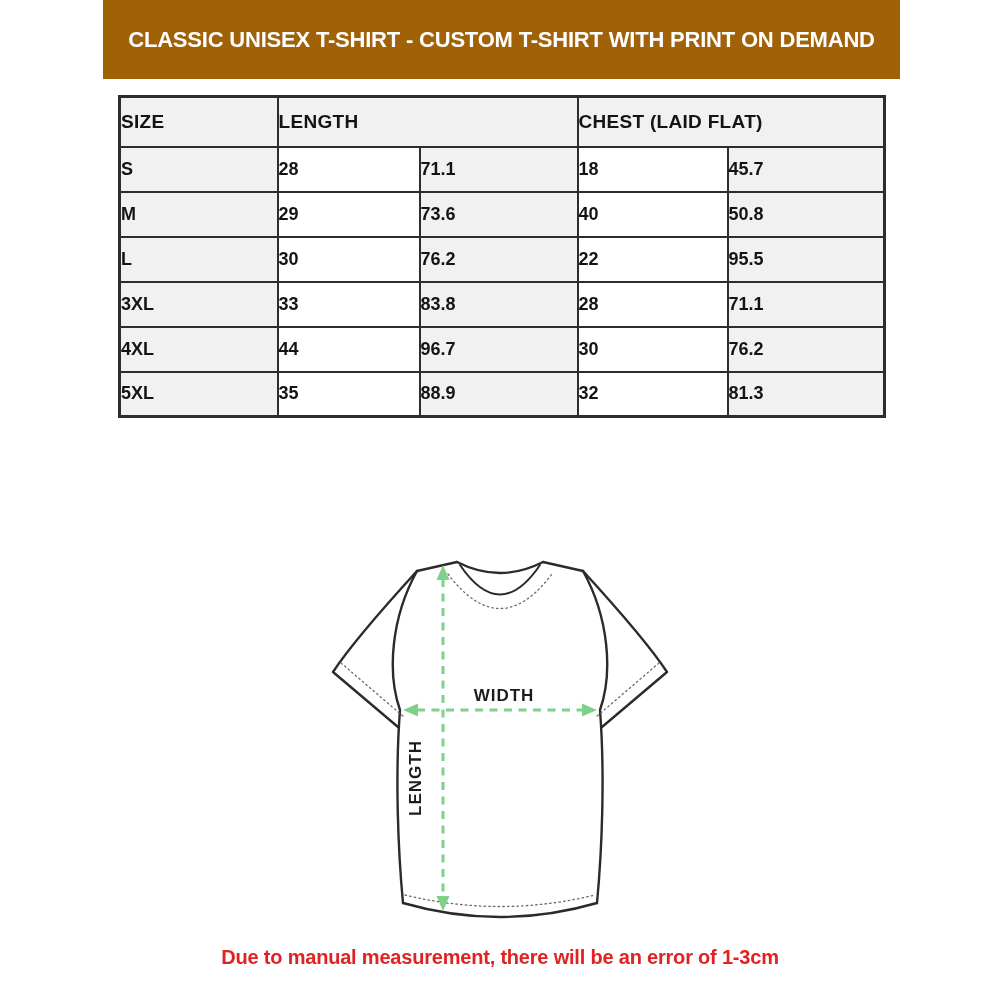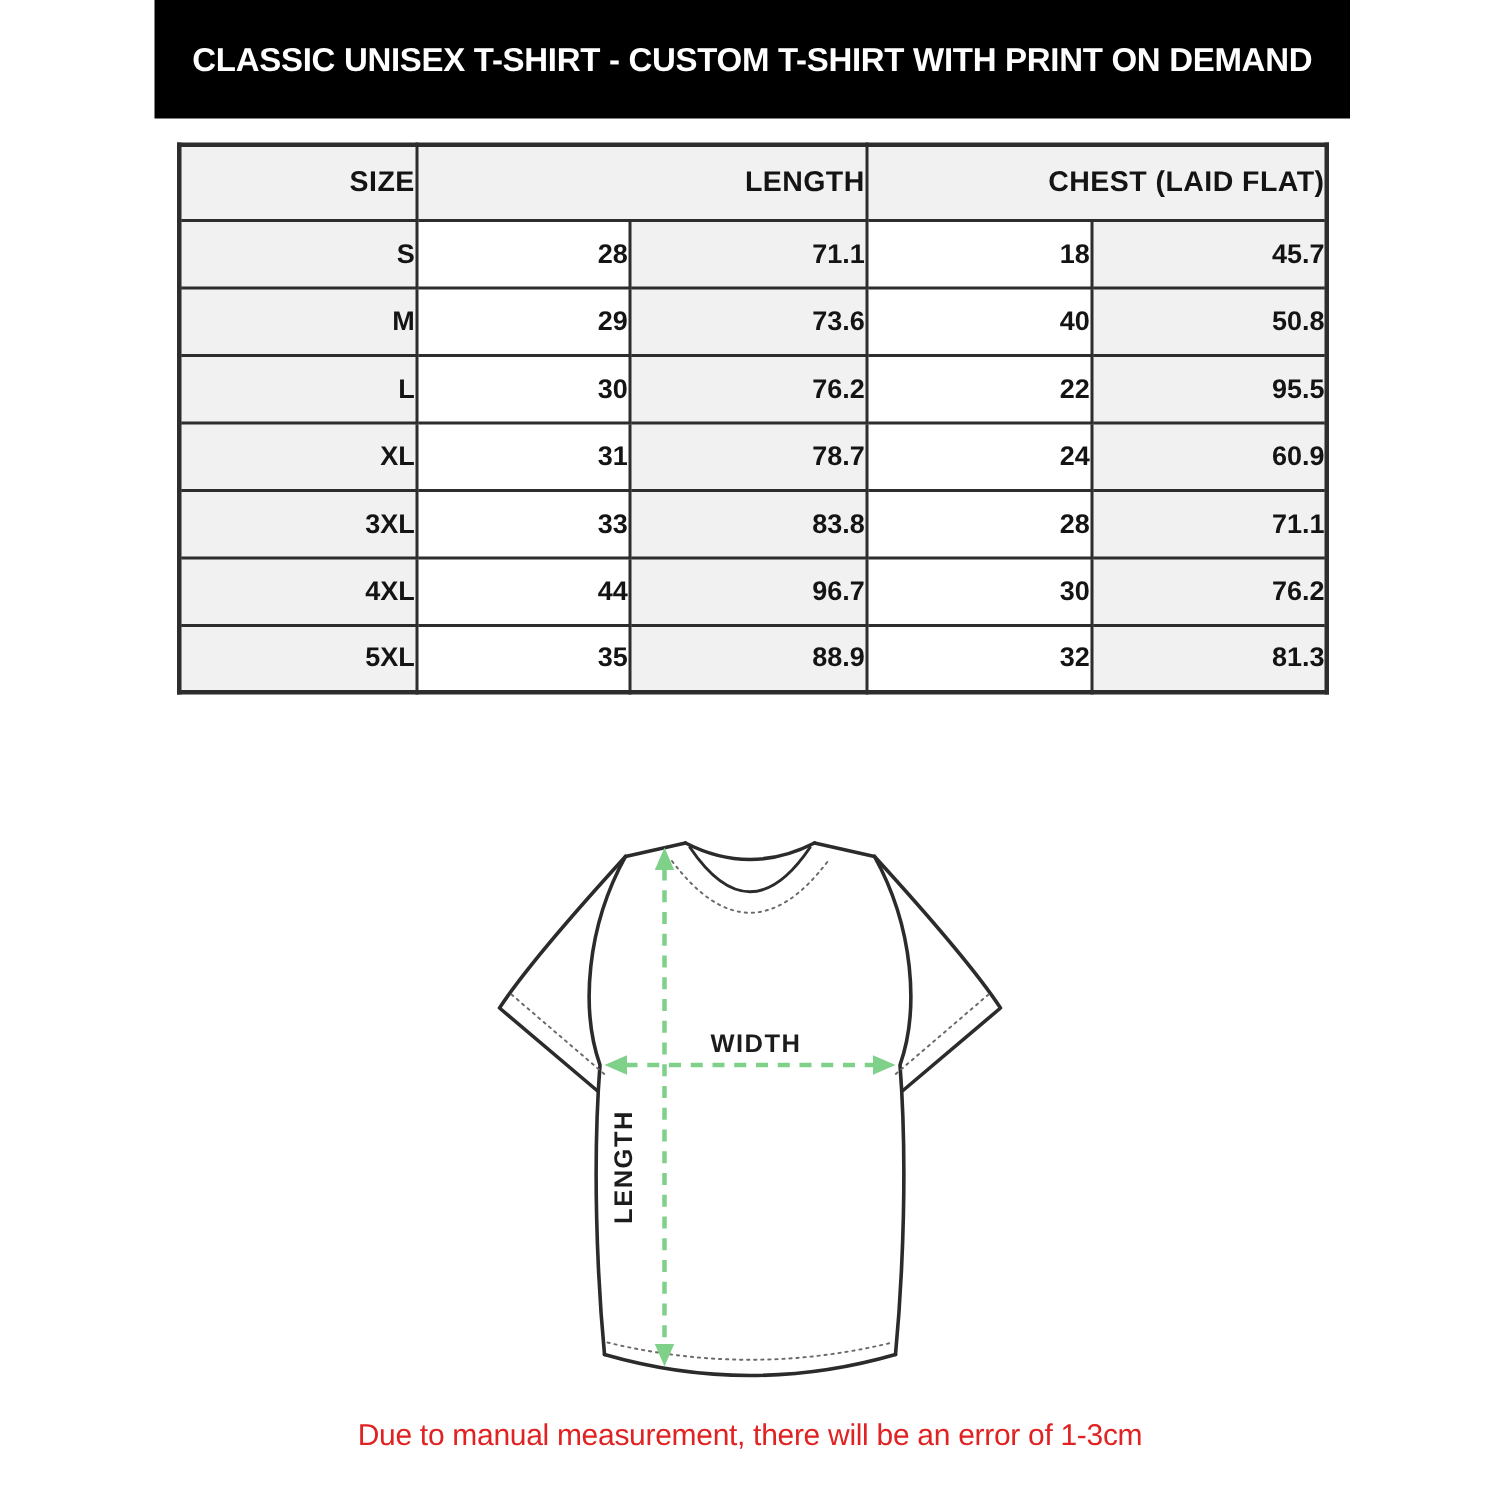--- a/index.html
+++ b/index.html
@@ -19,48 +19,48 @@
     white-space:nowrap;
   }
 
   
   .size-table {
     position:absolute; left:118px; top:95px; width:765px;
     border-collapse:collapse; table-layout:fixed;
     border:3px solid #2d2d2d;
   }
   .size-table th, .size-table td {
-    border:2px solid #2d2d2d; text-align:right; vertical-align:middle;
+    border:2px solid #2d2d2d; text-align:left; vertical-align:middle;
     font-weight:bold; color:#141414; padding:0;
   }
   .size-table thead tr { height:50px; }
   .size-table tbody tr { height:45px; }
   .size-table th { font-size:19px; background:#f1f1f1; letter-spacing:0.3px; }
   .size-table td { font-size:18px; background:#ffffff; }
   .size-table td:nth-child(odd) { background:#f1f1f1; }
 
   
   .diagram-svg { position:absolute; left:300px; top:550px; }
   .svg-label {
     font-family:"Liberation Sans", sans-serif; font-weight:bold;
     font-size:17px; letter-spacing:1px; fill:#1c1c1c;
   }
 
   
   .footer-note {
     position:absolute; left:0; top:946px; width:1000px; text-align:center;
-    font-weight:normal; font-size:20px; letter-spacing:-0.2px;
+    font-weight:bold; font-size:20px; letter-spacing:-0.2px;
   }
 </style>
 </head>
 <body>
 
 <div class="canvas">
 
-  <div class="banner" style="background-color: #000000;">
+  <div class="banner" style="background-color: #a16207;">
     <span class="banner-title">CLASSIC UNISEX T-SHIRT - CUSTOM T-SHIRT WITH PRINT ON DEMAND</span>
   </div>
 
   <table class="size-table">
     <colgroup>
       <col style="width:158px">
         <col style="width:142px">
         <col style="width:158px">
       <col style="width:150px">
         <col style="width:157px">
@@ -86,27 +86,20 @@
         <td>73.6</td>
         <td>40</td>
         <td>50.8</td>
       </tr>
       <tr>
         <td>L</td>
         <td>30</td>
         <td>76.2</td>
         <td>22</td>
         <td>95.5</td>
-      </tr>
-      <tr>
-        <td>XL</td>
-        <td>31</td>
-        <td>78.7</td>
-        <td>24</td>
-        <td>60.9</td>
       </tr>
       <tr>
         <td>3XL</td>
         <td>33</td>
         <td>83.8</td>
         <td>28</td>
         <td>71.1</td>
       </tr>
       <tr>
         <td>4XL</td>

